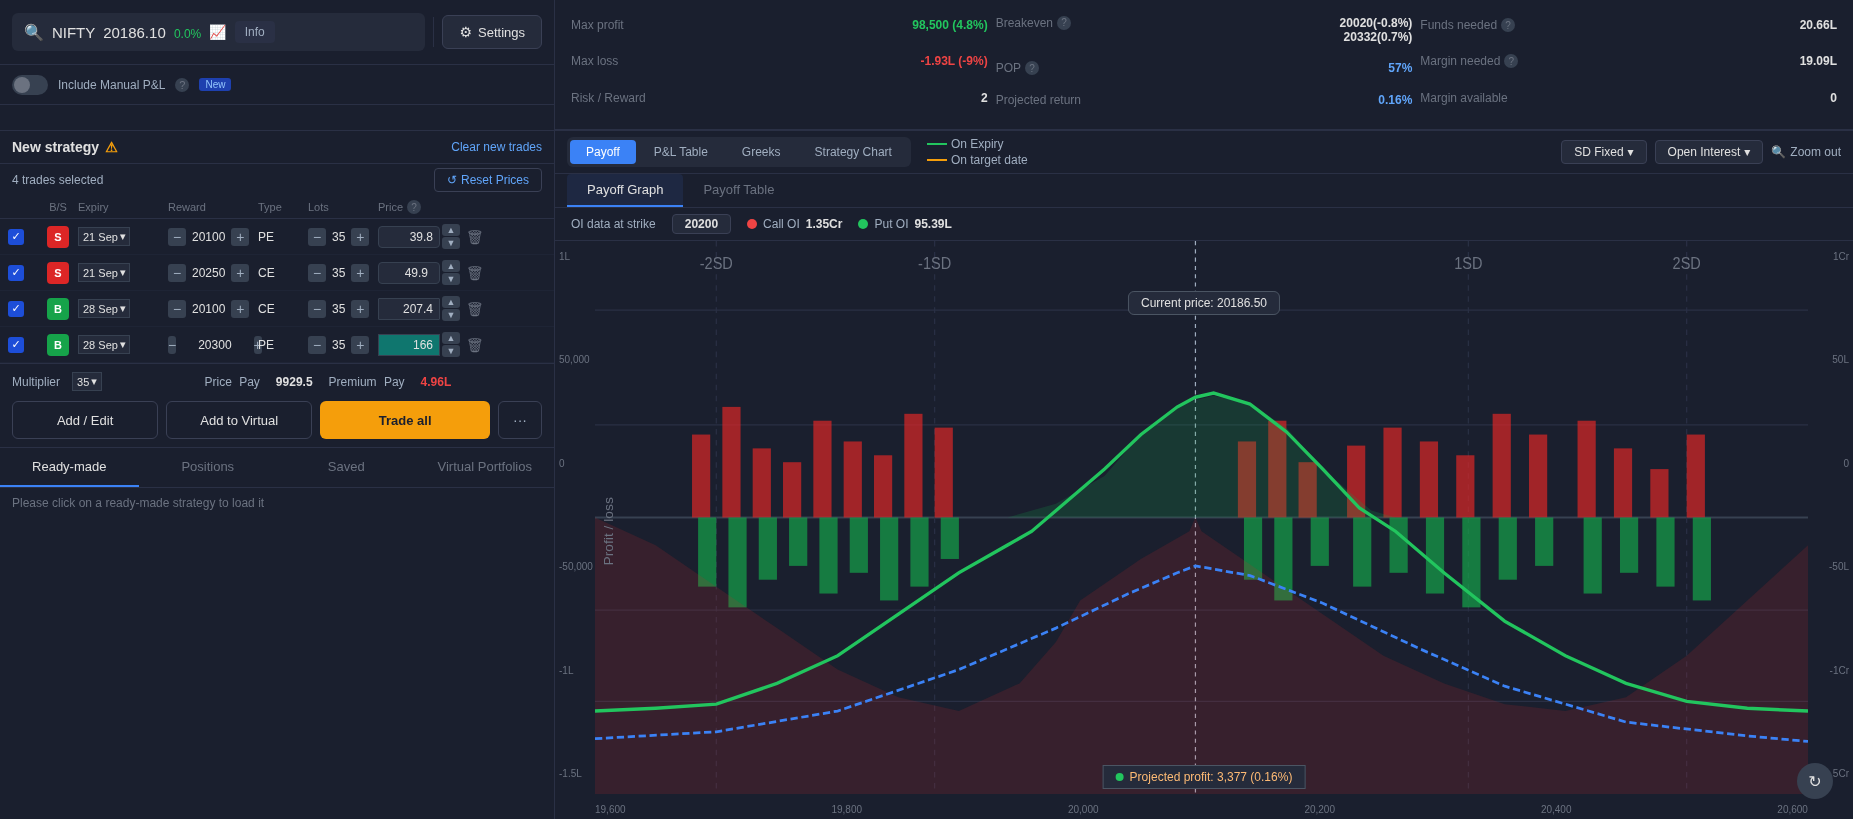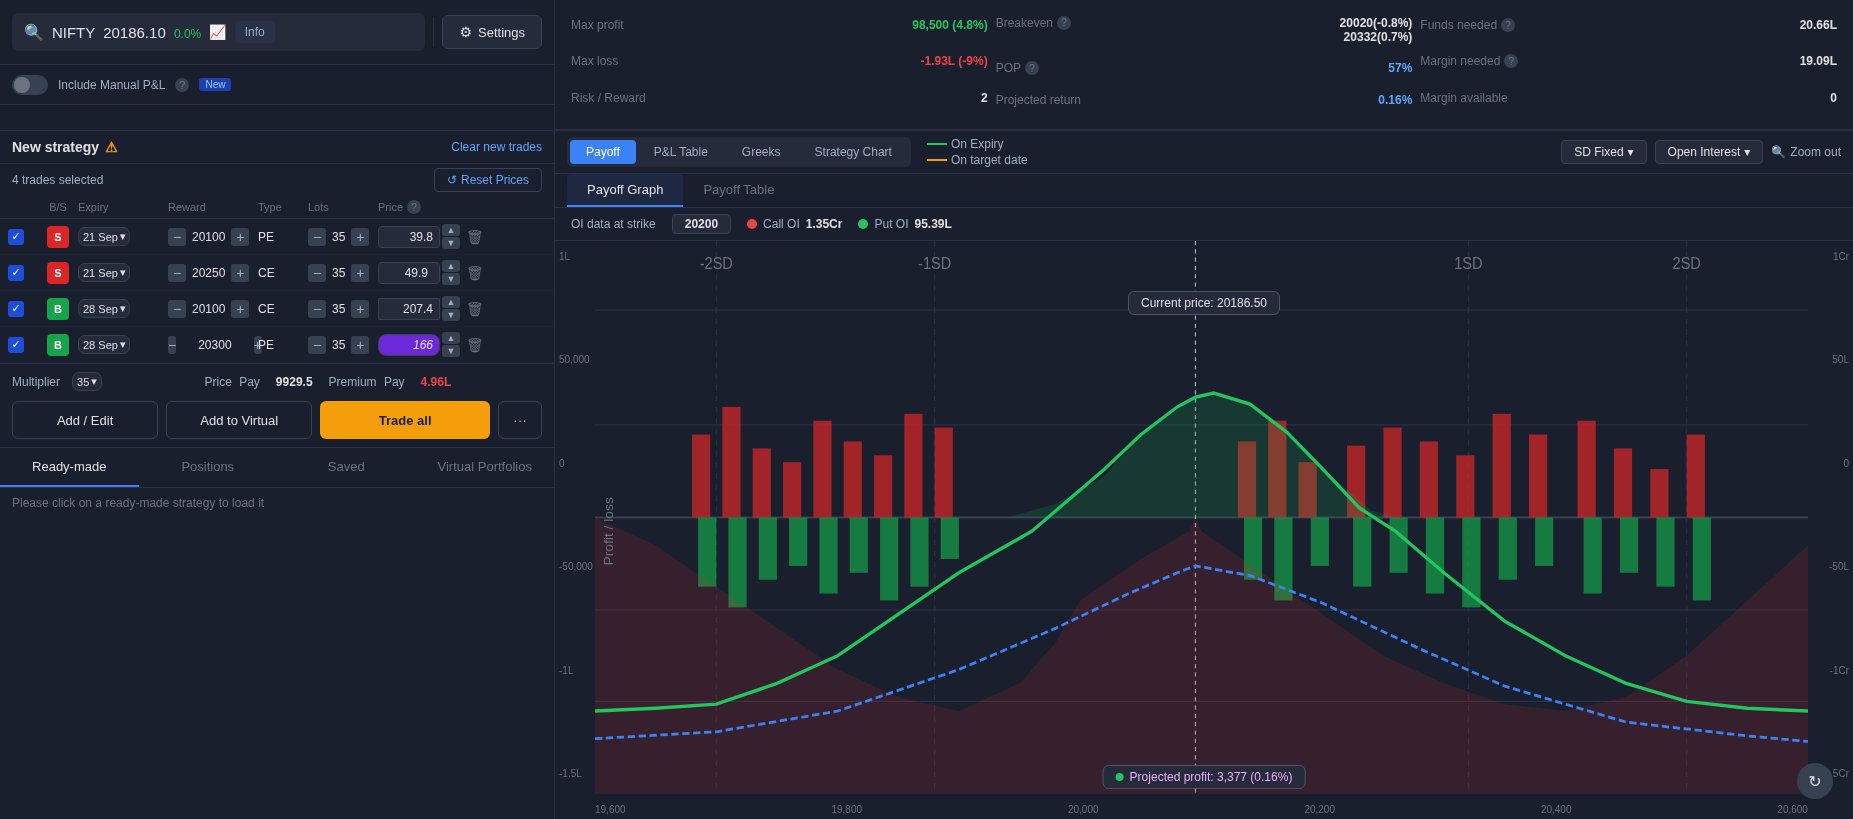--- a/index.html
+++ b/index.html
@@ -45,21 +45,21 @@
     .trade-check { width: 30px; }
     .trade-bs { width: 40px; display: flex; justify-content: center; }
     .bs-badge { width: 22px; height: 22px; border-radius: 4px; display: flex; align-items: center; justify-content: center; font-size: 11px; font-weight: 700; }
     .bs-s { background: #dc2626; color: #fff; }
     .bs-b { background: #16a34a; color: #fff; }
     .trade-expiry { width: 90px; display: flex; align-items: center; gap: 2px; }
     .trade-strike { width: 90px; display: flex; align-items: center; gap: 2px; }
     .trade-type { width: 50px; color: #e0e0e0; font-size: 12px; }
     .trade-lots { width: 70px; display: flex; align-items: center; gap: 2px; }
     .trade-price { flex: 1; display: flex; align-items: center; gap: 2px; }
-    .mini-select { background: #252b3b; border: 1px solid #374151; border-radius: 7px; color: #e0e0e0; padding: 2px 4px; font-size: 11px; cursor: pointer; display: flex; align-items: center; gap: 2px; }
+    .mini-select { background: #252b3b; border: 1px solid #374151; border-radius: 0; color: #e0e0e0; padding: 2px 4px; font-size: 11px; cursor: pointer; display: flex; align-items: center; gap: 2px; }
     .mini-input { background: #252b3b; border: 1px solid #374151; border-radius: 4px; color: #e0e0e0; padding: 3px 6px; font-size: 12px; width: 60px; text-align: right; }
     .stepper-btn { background: #374151; border: none; color: #a0aec0; width: 18px; height: 18px; border-radius: 3px; cursor: pointer; display: flex; align-items: center; justify-content: center; font-size: 14px; }
     .delete-btn { background: none; border: none; color: #6b7280; cursor: pointer; font-size: 14px; padding: 2px 4px; }
     .checkbox { width: 16px; height: 16px; background: #1d4ed8; border-radius: 3px; display: flex; align-items: center; justify-content: center; cursor: pointer; }
     .checkmark { color: white; font-size: 11px; }
 
     
     .strategy-footer { padding: 8px 12px; border-top: 1px solid #2a3045; }
     .multiplier-row { display: flex; align-items: center; gap: 12px; margin-bottom: 10px; }
     .multiplier-label { color: #a0aec0; font-size: 12px; }
@@ -117,21 +117,21 @@
     .oi-put { display: flex; align-items: center; gap: 6px; }
     .oi-dot-red { width: 10px; height: 10px; border-radius: 50%; background: #ef4444; }
     .oi-dot-green { width: 10px; height: 10px; border-radius: 50%; background: #22c55e; }
     .oi-label { color: #a0aec0; }
     .oi-value { color: #e0e0e0; font-weight: 700; }
 
     
     .price-tooltip { position: absolute; background: #252b3b; border: 1px solid #4b5563; border-radius: 6px; padding: 4px 12px; font-size: 12px; color: #e0e0e0; top: 50px; left: 50%; transform: translateX(-50%); white-space: nowrap; z-index: 10; }
 
     
-    .projected-label { position: absolute; bottom: 30px; left: 50%; transform: translateX(-50%); background: #252b3b; border: 1px solid #4b5563; border-radius: 6px; padding: 4px 12px; font-size: 12px; color: #f0abfc; display: flex; align-items: center; gap: 6px; white-space: nowrap; }
+    .projected-label { position: absolute; bottom: 30px; left: 50%; transform: translateX(-50%); background: #252b3b; border: 1px solid #4b5563; border-radius: 0; padding: 4px 12px; font-size: 12px; color: #fdba74; display: flex; align-items: center; gap: 6px; white-space: nowrap; }
     .proj-dot { width: 8px; height: 8px; border-radius: 50%; background: #22c55e; }
 
     
     .refresh-btn { position: absolute; bottom: 20px; right: 20px; background: #374151; border: none; border-radius: 50%; width: 36px; height: 36px; color: #e0e0e0; cursor: pointer; display: flex; align-items: center; justify-content: center; font-size: 16px; }
 
     
     .y-axis-left { position: absolute; left: 0; top: 0; bottom: 30px; display: flex; flex-direction: column; justify-content: space-between; padding: 10px 4px; font-size: 10px; color: #6b7280; width: 40px; }
     .y-axis-right { position: absolute; right: 0; top: 0; bottom: 30px; display: flex; flex-direction: column; justify-content: space-between; padding: 10px 4px; font-size: 10px; color: #6b7280; width: 45px; text-align: right; }
     .x-axis { position: absolute; bottom: 0; left: 40px; right: 45px; display: flex; justify-content: space-between; font-size: 10px; color: #6b7280; padding: 4px 0; }
     .chart-inner { position: absolute; top: 0; left: 40px; right: 45px; bottom: 25px; }
@@ -410,21 +410,21 @@
       <span style="margin: 0 20px; font-size:12px;">20300</span>
       <button class="stepper-btn">+</button>
     </div>
     <div class="trade-type col-type">PE</div>
     <div class="trade-lots col-lots">
       <button class="stepper-btn">−</button>
       <span style="margin: 0 4px; font-size:12px;">35</span>
       <button class="stepper-btn">+</button>
     </div>
     <div class="trade-price col-price">
-      <input class="mini-input" value="166" style="background: #6d28d9; border: 1px solid rgb(55, 65, 81); border-radius: 8px; color: rgb(224, 224, 224); padding: 3px 6px; font-size: 12px; width: 62px; text-align: right; font-style: italic;">
+      <input class="mini-input" value="166" style="background: #0f766e; border: 1px solid rgb(55, 65, 81); border-radius: 0; color: rgb(224, 224, 224); padding: 3px 6px; font-size: 12px; width: 62px; text-align: right;">
       <div style="display:flex; flex-direction:column; gap:1px;">
         <button class="stepper-btn" style="height:12px; font-size:9px;">▲</button>
         <button class="stepper-btn" style="height:12px; font-size:9px;">▼</button>
       </div>
       <button class="delete-btn">🗑</button>
     </div>
   </div>
         </div>
 
       <div class="strategy-footer">

